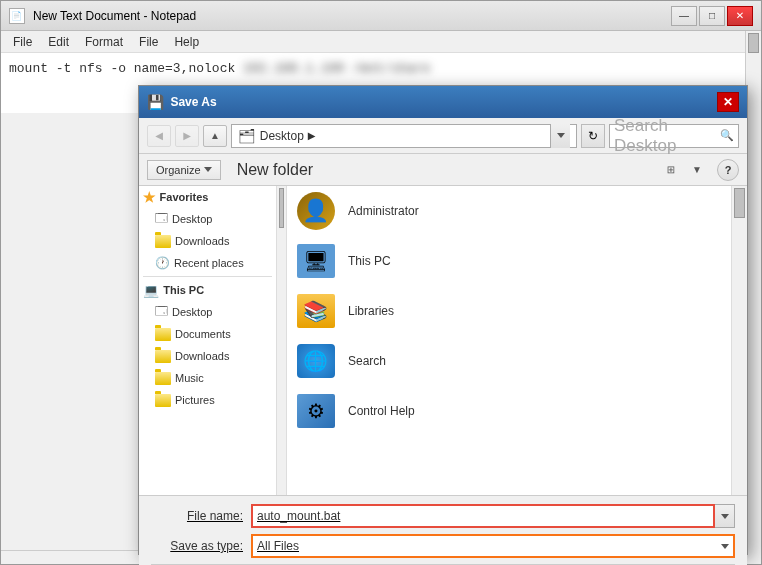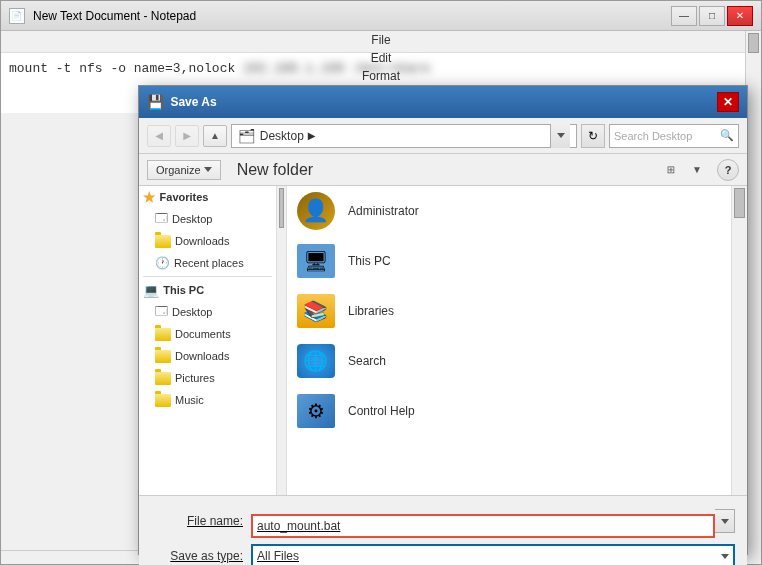--- a/index.html
+++ b/index.html
@@ -61,21 +61,20 @@
       border-color: #a00;
     }
 
     .notepad-menubar {
       height: 22px;
       background: #f0f0f0;
       display: flex;
       align-items: center;
       padding: 0 4px;
       border-bottom: 1px solid #ddd;
-      flex-direction: column;
     }
 
     .menu-item {
       padding: 2px 8px;
       cursor: pointer;
       font-size: 12px;
       color: #333;
     }
 
     .notepad-content {
@@ -486,21 +485,21 @@
       <span>Desktop</span>
       <span style="margin-left:4px;font-size:10px;">▶</span>
       <div class="location-dropdown" style="margin-left:auto;">
           <span class="chevron-down"></span>
         </div>
     </div>
 
     <div class="refresh-btn">↻</div>
 
     <div class="search-bar">
-      <span style="color:#aaa;font-size:11px;flex:1;">Search Desktop</span>
+      <span style="color:#aaa;font-size:17px;flex:1;">Search Desktop</span>
       <span>🔍</span>
     </div>
   </div>
 
   <div class="dialog-actions-bar">
     <button class="organize-btn">
       <span>Organize</span>
       <span class="chevron-down" style="display:inline-block;border-top-color:#555;"></span>
     </button>
     <button class="new-folder-btn">
@@ -550,25 +549,25 @@
         <div class="sidebar-item">
           <span class="folder-icon"></span>
           <span>Documents</span>
         </div>
         <div class="sidebar-item">
           <span class="folder-icon"></span>
           <span>Downloads</span>
         </div>
         <div class="sidebar-item">
           <span class="folder-icon"></span>
+          <span>Music</span>
+        </div>
+        <div class="sidebar-item">
+          <span class="folder-icon"></span>
           <span>Pictures</span>
-        </div>
-        <div class="sidebar-item">
-          <span class="folder-icon"></span>
-          <span>Music</span>
         </div>
       </div>
 
       <div style="width:10px;background:#f0f0f0;border-left:1px solid #ddd;">
         <div style="height:40px;background:#c0c0c0;margin:2px;border:1px solid #999;"></div>
       </div>
     </div>
 
     <div style="flex:1;background:white;overflow-y:auto;display:flex;flex-direction:column;">
       <div class="file-item">
@@ -606,29 +605,29 @@
     <div style="width:16px;background:#f0f0f0;border-left:1px solid #ddd;">
       <div style="height:30px;background:#c0c0c0;margin:2px;border:1px solid #999;"></div>
     </div>
 
   </div>
 
   <div class="dialog-bottom">
 
     <div class="form-row">
       <label class="form-label">File name:</label>
-      <input type="text" class="form-input highlighted" style="border: 2px solid rgb(231, 76, 60); outline: none; margin-top: 10px;" value="auto_mount.bat">
+      <input type="text" class="form-input highlighted" style="border: 2px solid rgb(231, 76, 60); outline: none;" value="auto_mount.bat">
       <div class="input-dropdown-btn">
           <span class="chevron-down"></span>
         </div>
     </div>
 
     <div class="form-row">
       <label class="form-label">Save as type:</label>
-      <div class="form-dropdown" style="border:2px solid #0369a1;text-align:right;">
+      <div class="form-dropdown" style="border:2px solid #f97316;text-align:right;">
         <span>All Files</span>
         <span class="chevron-down"></span>
       </div>
     </div>
 
     <div class="hide-folders-row">
       
       
     </div>
 

